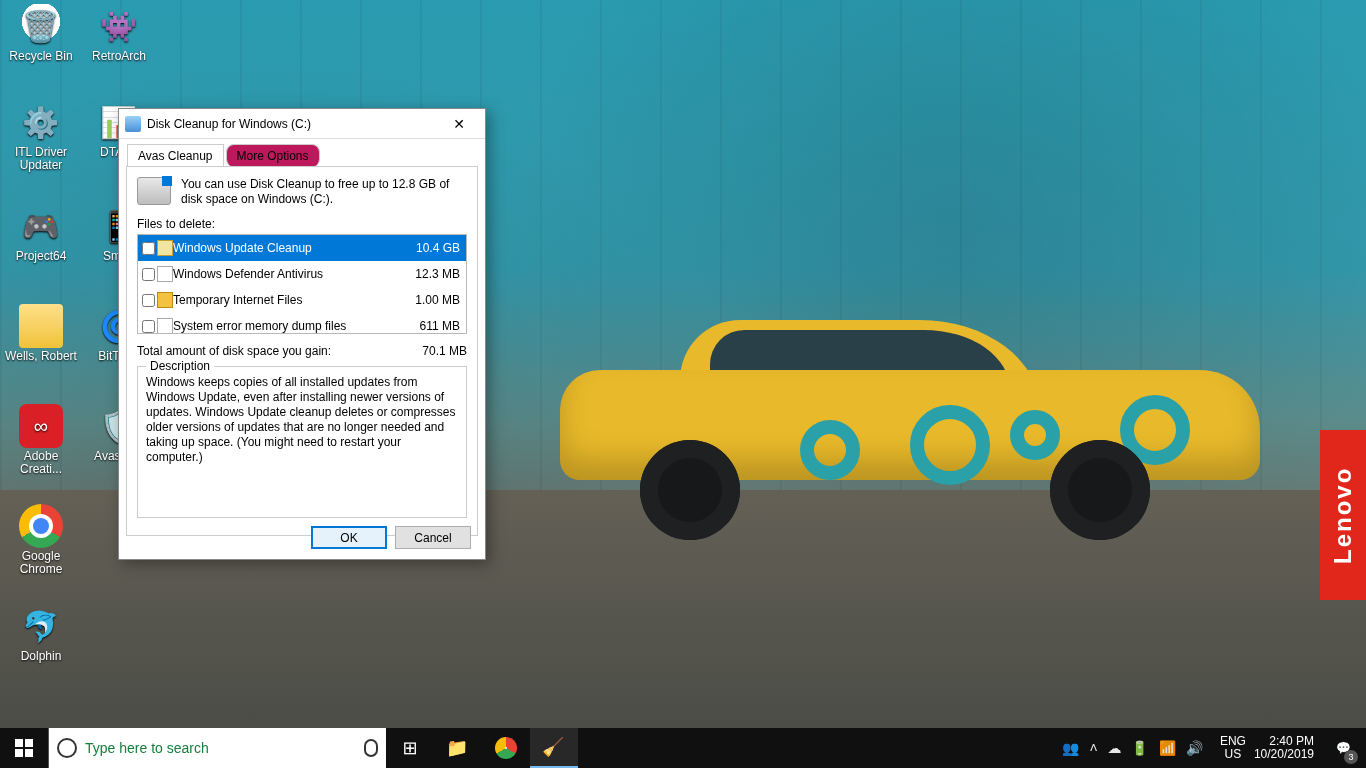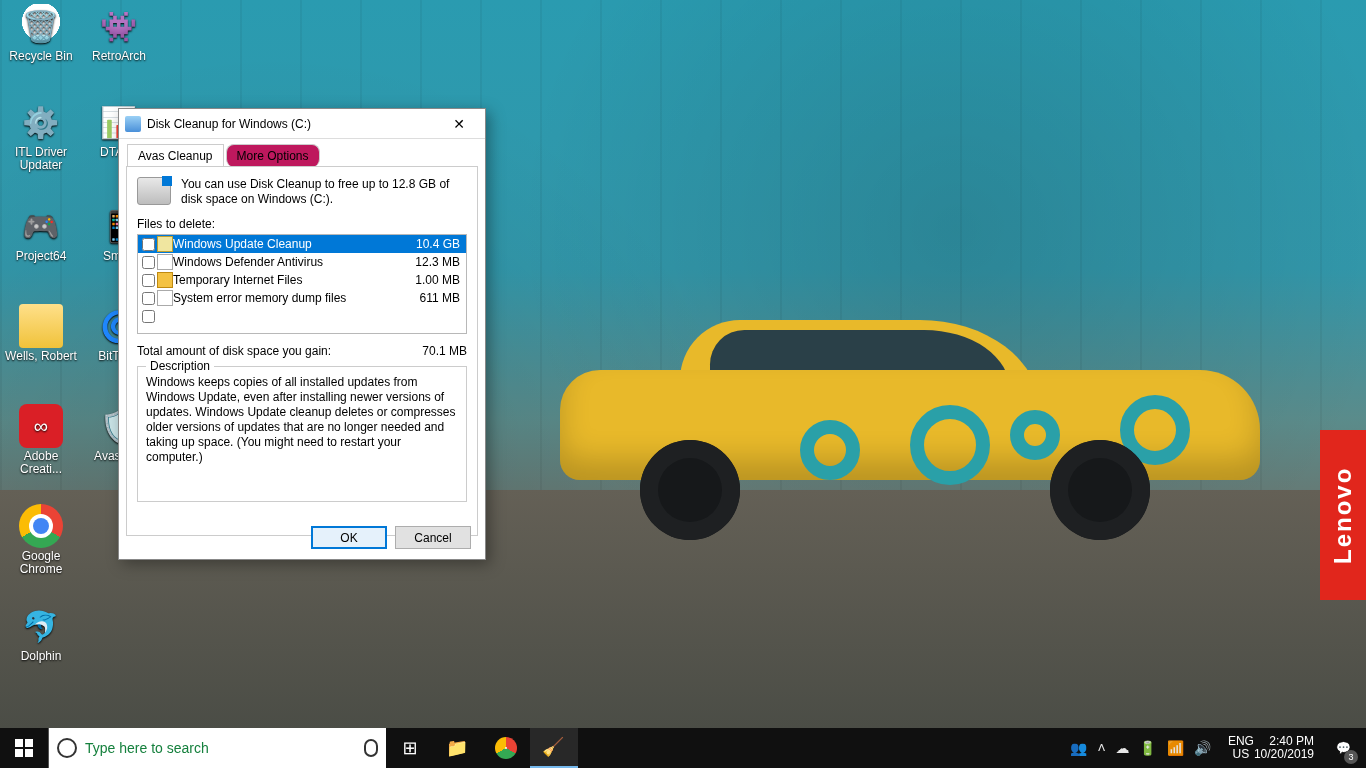--- a/index.html
+++ b/index.html
@@ -76,33 +76,33 @@
 .drive-ic { width:34px; height:28px; background:linear-gradient(#e8e8e8,#bdbdbd); border:1px solid #999; border-radius:3px; flex:none; position:relative;}
 .drive-ic::after{content:"";position:absolute;right:-2px;top:-2px;width:10px;height:10px;background:#0078d7;}
 .info-text { font-size:12px; line-height:15px;}
 
 .files-label { font-size:12px; margin-bottom:3px;}
 .listbox { border:1px solid #b8b8b8; height:100px; overflow:hidden; display:flex;}
 .list-inner{ flex:1; overflow-y:auto;}
 .list-inner::-webkit-scrollbar{width:17px;}
 .list-inner::-webkit-scrollbar-track{background:#f0f0f0;border-left:1px solid #ddd;}
 .list-inner::-webkit-scrollbar-thumb{background:#c6c6c6;}
-.row { display:flex; align-items:center; height:18px; padding:0 4px; font-size:12px; gap:0;}
+.row { display:flex; align-items:center; height:26px; padding:0 4px; font-size:12px; gap:0;}
 .row.sel { background:#0078d7; color:#fff;}
 .row input[type=checkbox]{ width:13px;height:13px; margin:0 2px 0 0; accent-color:#000;}
 .row .ficon{ width:16px;height:16px; background:#f0e6a0; border:1px solid #c0a030; flex:none;}
 .row .ficon.page{ background:#fff; border:1px solid #aaa;}
 .row .ficon.lock{ background:#f4c242; border:1px solid #c08a10;}
 .row .fname{ flex:1; white-space:nowrap; overflow:hidden;}
 .row .fsize{ width:62px; text-align:right; padding-right:2px;}
 
 .total-row { display:flex; margin-top:10px; font-size:12px;}
 .total-row .tval{ margin-left:auto;text-align:center;}
 
-.group { border:1px solid #ccc; margin-top:8px; padding:8px; position:relative; height:136px;}
+.group { border:1px solid #ccc; margin-top:8px; padding:8px; position:relative; height:152px;}
 .group-title{ position:absolute; top:-8px; left:8px; background:#fff; padding:0 4px; font-size:12px;}
 .desc { font-size:12px; line-height:15px;}
 
 .dlg-buttons { position:absolute; right:14px; bottom:10px; display:flex; gap:8px;}
 .btn { width:76px; height:23px; font-size:12px; border:1px solid #adadad; background:#e1e1e1; cursor:default;}
 .btn.primary{ border:2px solid #0078d7; background:#e5f1fb;}
 
 
 .taskbar { position:absolute; left:0; right:0; bottom:0; height:40px; background:#101010; display:flex; align-items:stretch; color:#fff; font-size:12px;}
 .start { width:48px; display:flex; align-items:center; justify-content:center;}
@@ -111,21 +111,21 @@
 .search { flex:0 0 338px; background:#fff; color:#555; display:flex; align-items:center; padding:0 8px; gap:8px; border-left:1px solid #555;}
 .search .circ{ width:20px;height:20px;border:2px solid #333;border-radius:50%;}
 .search .stxt{ flex:1; color:#15803d; font-size:14px;}
 .search .mic{ width:14px;height:18px;border:2px solid #333;border-radius:7px;}
 .tb-icons { display:flex;}
 .tb-btn { width:48px; display:flex; align-items:center; justify-content:center; font-size:18px;}
 .tb-btn.active{ border-bottom:2px solid #76b9ed; background:rgba(255,255,255,0.1);}
 .spacer{flex:1;}
 .tray{ display:flex; align-items:center; gap:10px; padding:0 8px;}
 .tray .ic{ font-size:14px; opacity:0.9;}
-.lang-time{ display:flex; align-items:center; gap:0; padding:0 8px; line-height:13px;}
+.lang-time{ display:flex; align-items:center; gap:8px; padding:0 8px; line-height:13px;}
 .lang{ text-align:center;}
 .clock{ text-align:right;}
 .notif{ width:44px; display:flex;align-items:center;justify-content:center; position:relative;}
 .notif .bubble-n{ position:absolute; bottom:4px; right:8px; width:14px;height:14px; background:#555; border-radius:50%; font-size:9px; display:flex;align-items:center;justify-content:center;}
 </style>
 </head>
 <body>
 
 <div class="wallpaper">
   <div class="wall-texture"></div>

